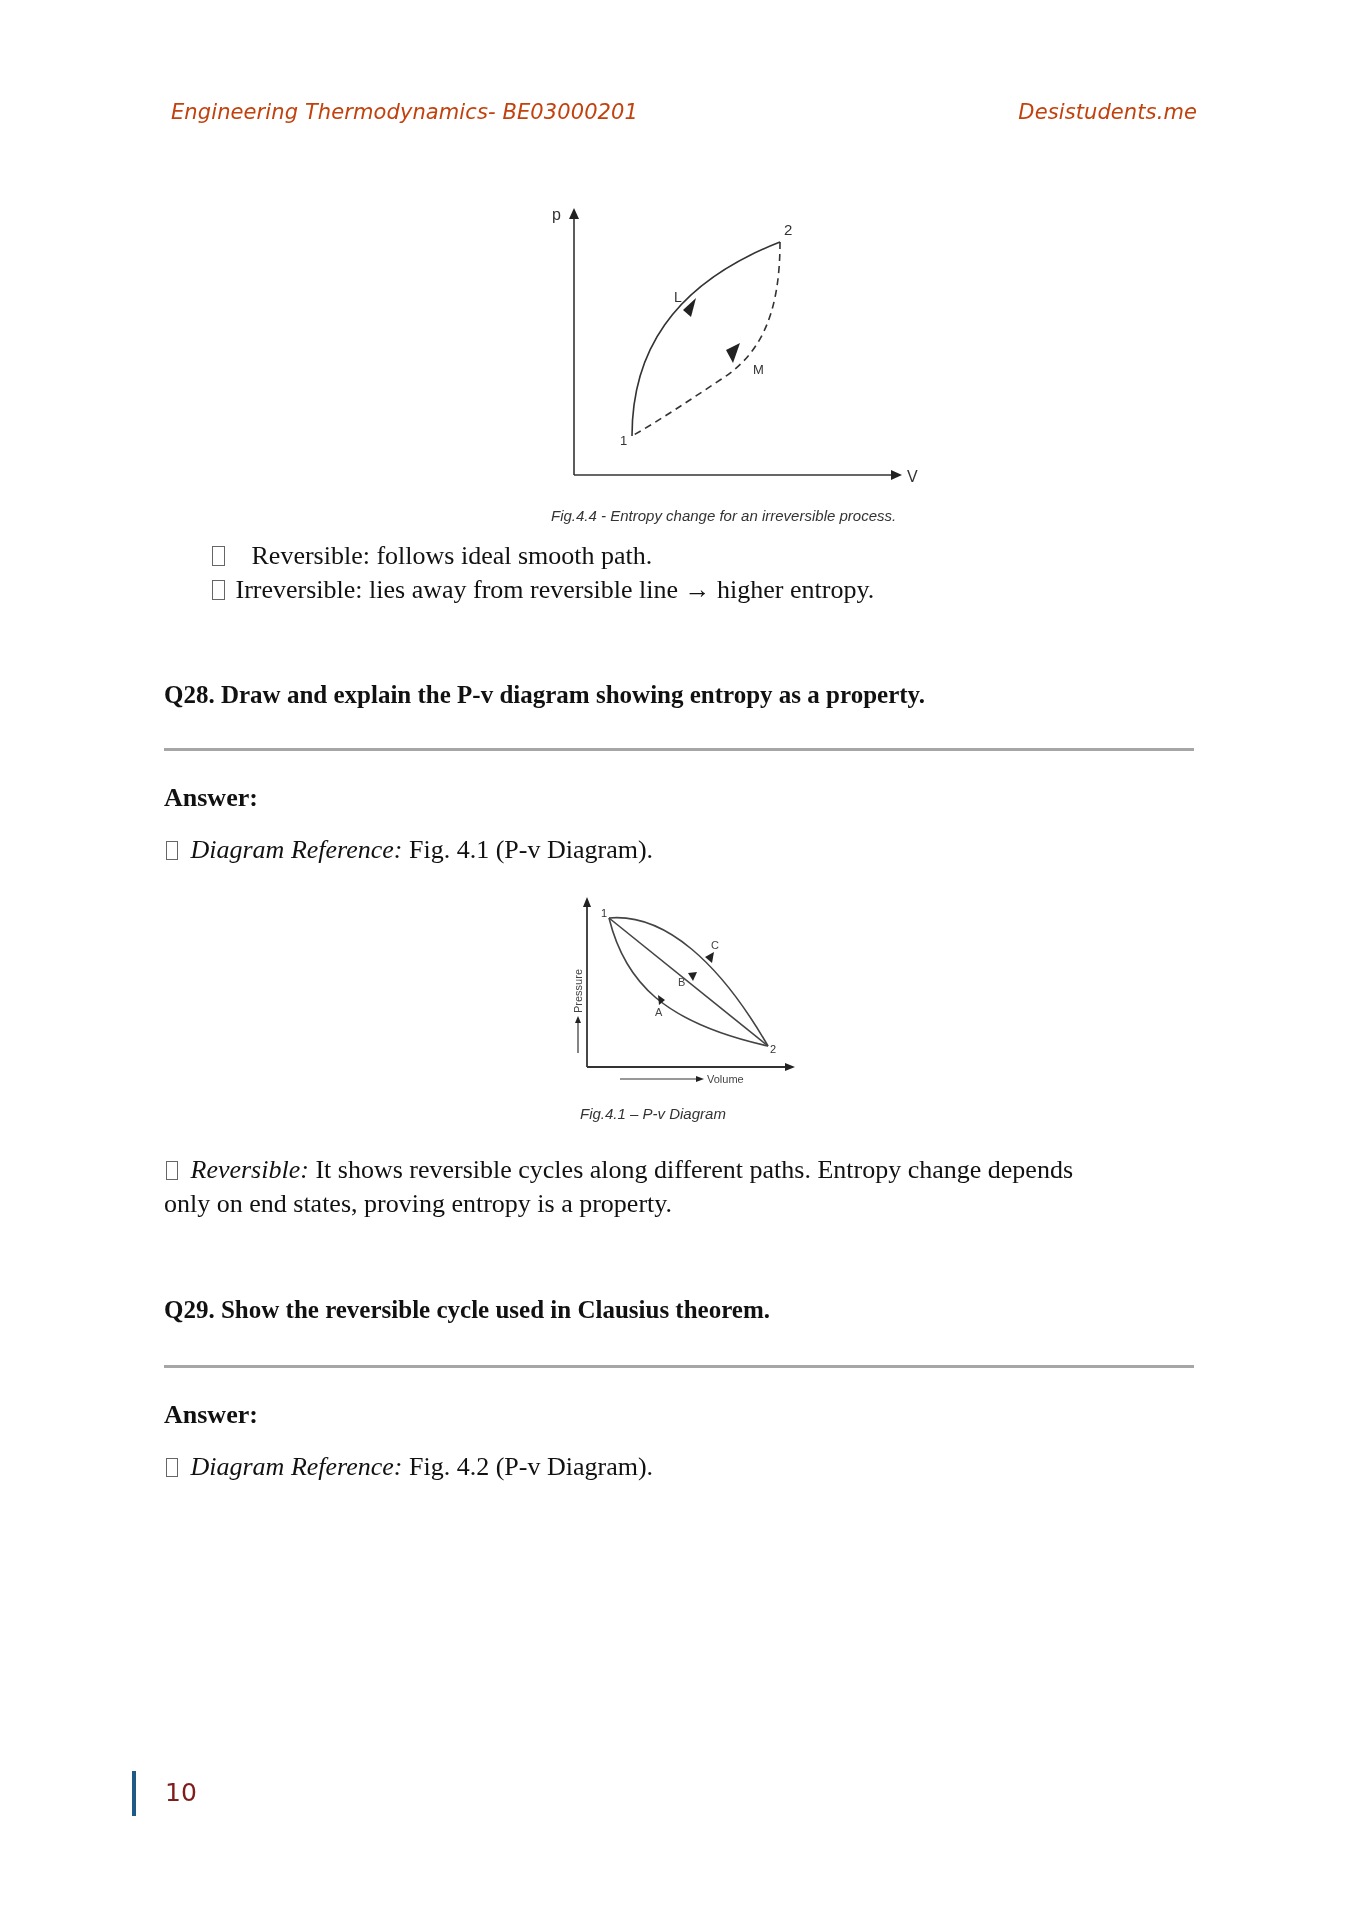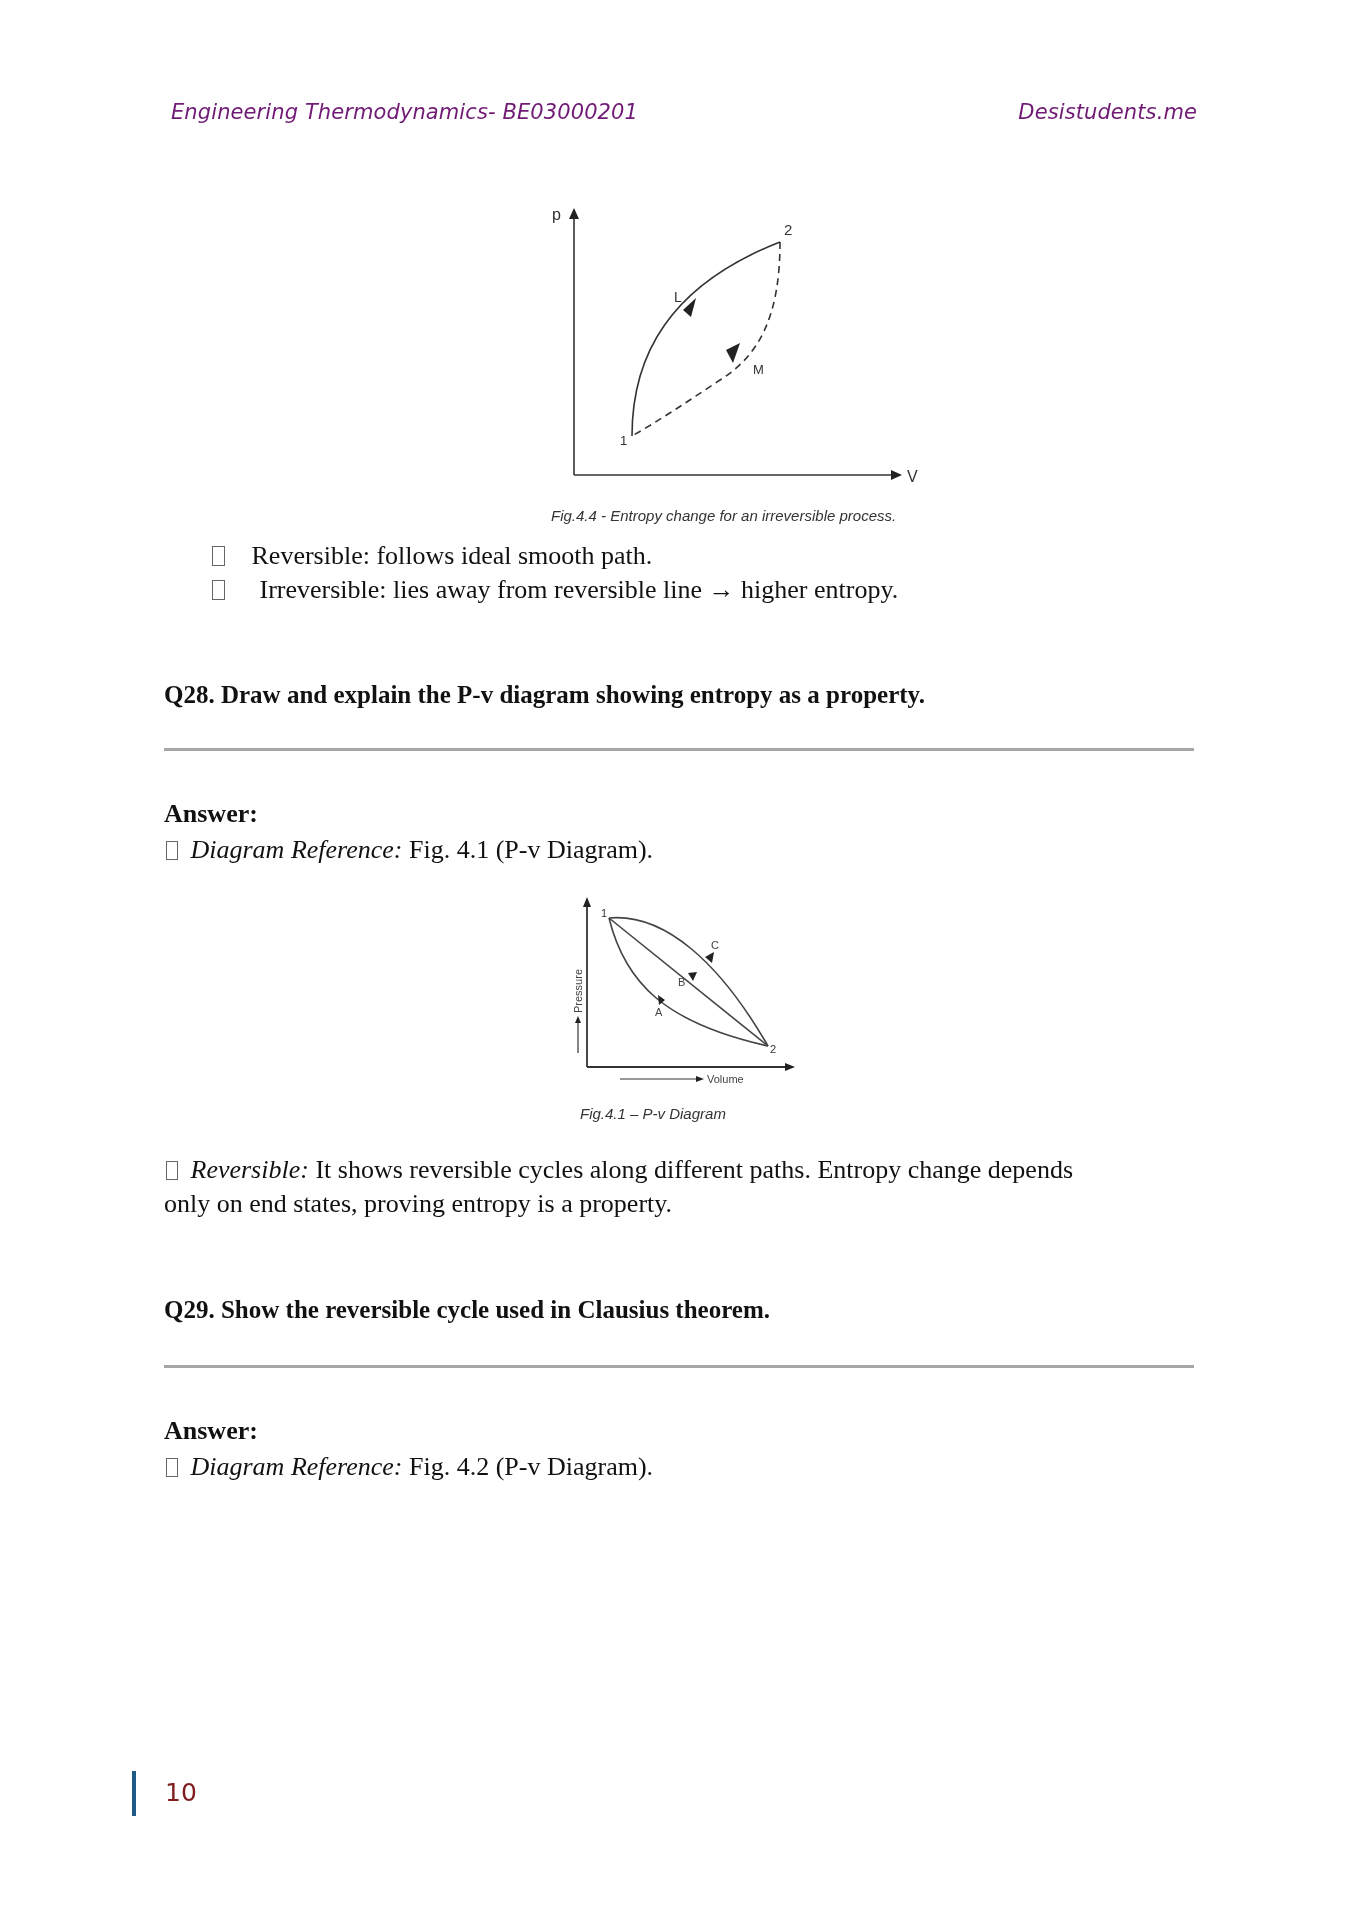--- a/index.html
+++ b/index.html
@@ -1,26 +1,26 @@
 <!DOCTYPE html>
 <html><head>
 <meta charset="utf-8">
 <style>
   html, body { margin: 0; padding: 0; background: #ffffff; }
   body { width: 1358px; height: 1920px; position: relative; overflow: hidden; color: #111; }
   .abs { position: absolute; white-space: nowrap; }
-  .hdr { font-family: "DejaVu Sans", sans-serif; font-style: italic; font-size: 21px; color: #701a75; top: 100px; letter-spacing: 0.1px; }
+  .hdr { font-family: "DejaVu Sans", sans-serif; font-style: italic; font-size: 21px; color: #c2410c; top: 100px; letter-spacing: 0.1px; }
   .hdr-left { left: 171px; }
   .hdr-right { right: 161px; }
   .serif { font-family: "Liberation Serif", serif; }
   .body-text { font-size: 26px; color: #111; }
   .bullet-box { display: inline-block; width: 13px; height: 20px; border: 1.5px solid #666; vertical-align: -2px; box-sizing: border-box; }
   .q { font-family: "Liberation Serif", serif; font-weight: bold; font-size: 25px; color: #111; }
   .rule { position: absolute; left: 164px; width: 1030px; height: 3px; background: #a6a6a6; }
-  .answer { font-family: "Liberation Serif", serif; font-weight: bold; font-size: 26px; margin-top: 16px; }
+  .answer { font-family: "Liberation Serif", serif; font-weight: bold; font-size: 26px; }
   .it { font-style: italic; }
   .fig { position: absolute; }
   .fig text { font-family: "Liberation Sans", sans-serif; }
   .caption { font-family: "Liberation Serif", serif; font-style: italic; color: #333; }
   .pg-bar { position: absolute; left: 132px; top: 1771px; width: 4px; height: 45px; background: #1f5a87; }
   .pg-num { font-family: "DejaVu Sans", sans-serif; font-size: 25px; color: #7f1d1d; left: 165px; top: 1778px; }
 </style>
 </head>
 <body>
 
@@ -54,21 +54,21 @@
 
   <text class="caption" x="11" y="326" font-size="15" fill="#333">Fig.4.4 - Entropy change for an irreversible process.</text>
 </svg>
 
 <div class="abs serif body-text" style="left:212px; top:541px;">
   <span class="bullet-box"></span>
   <span style="margin-left:20px;">Reversible: follows ideal smooth path.</span>
 </div>
 <div class="abs serif body-text" style="left:212px; top:575px;">
   <span class="bullet-box"></span>
-  <span style="margin-left:28px;">Irreversible: lies away from reversible line → higher entropy.</span>
+  <span style="margin-left:4px;">Irreversible: lies away from reversible line → higher entropy.</span>
 </div>
 
 <div class="abs q" style="left:164px; top:681px;text-align:center;">Q28. Draw and explain the P-v diagram showing entropy as a property.</div>
 <div class="rule" style="top:748px;"></div>
 <div class="abs answer" style="left:164px; top:783px;">Answer:</div>
 <div class="abs serif body-text" style="left:166px; top:835px;">
   <span class="bullet-box" style="width:12px; height:19px;"></span>
   <span class="it" style="margin-left:6px;">Diagram Reference:</span><span> Fig. 4.1 (P-v Diagram).</span>
 </div>
 

